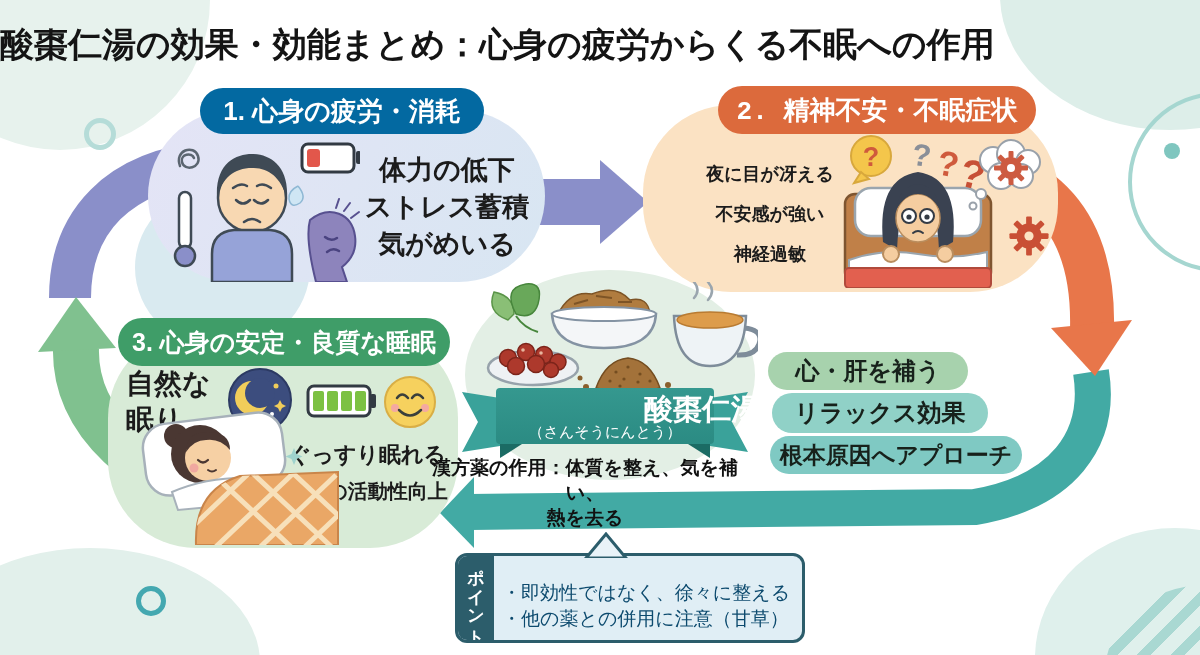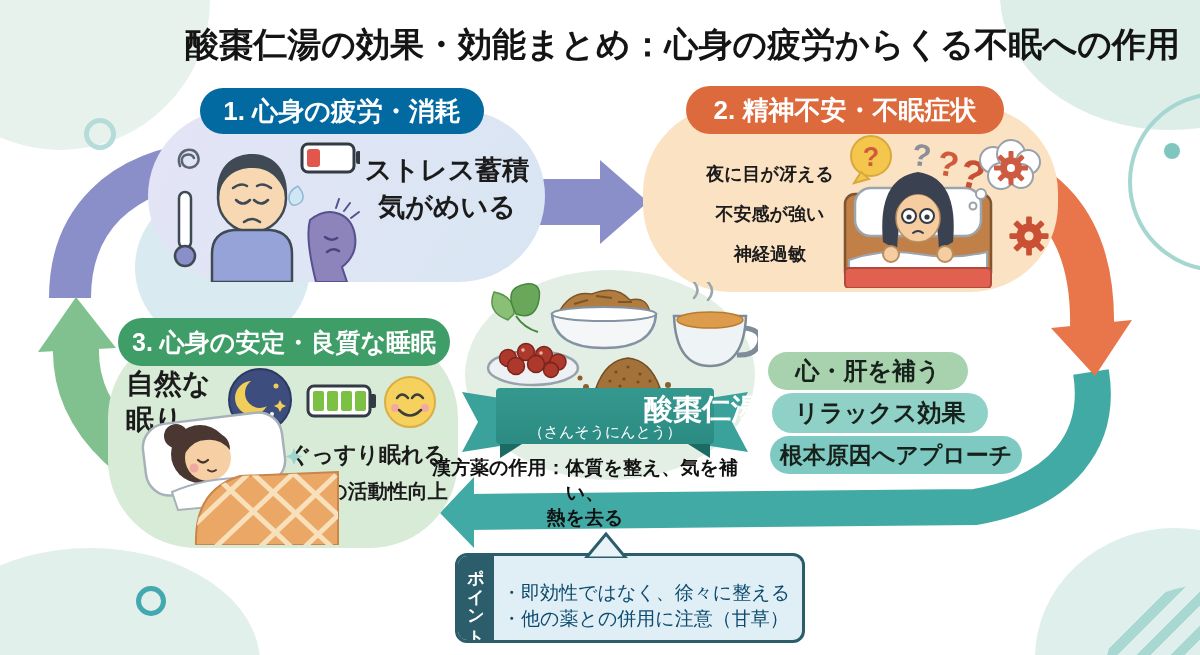--- a/index.html
+++ b/index.html
@@ -18,31 +18,31 @@
   .blob-br{left:1035px;top:528px;width:280px;height:260px;background:#dff0ec;}
   .stripes{left:1105px;top:585px;width:250px;height:220px;border-radius:40%;
     background:repeating-linear-gradient(135deg,#a9d8d2 0 10px,rgba(0,0,0,0) 10px 24px);}
   .ring-tl{left:84px;top:118px;width:22px;height:22px;border:5px solid #b5dcd8;border-radius:50%;}
   .circle-tr{left:1128px;top:92px;width:172px;height:172px;border:4px solid #a5d6d0;border-radius:50%;}
   .dot-tr{left:1164px;top:143px;width:16px;height:16px;background:#7fc6bf;border-radius:50%;}
   .ring-bl{left:136px;top:586px;width:20px;height:20px;border:5px solid #44a8b0;border-radius:50%;}
   .circle-b1{left:135px;top:185px;width:175px;height:165px;background:#d9eaf0;border-radius:50%;}
   .center-halo{left:465px;top:270px;width:290px;height:210px;background:#e3efe5;border-radius:50%;}
   
-  .title{left:0;top:22px;width:1180px;text-align:right;font-size:34px;font-weight:bold;color:#141414;}
+  .title{left:0;top:22px;width:1180px;text-align:left;font-size:34px;font-weight:bold;color:#141414;}
   
   .bubble{border-radius:88px;}
   .bubble1{left:148px;top:110px;width:397px;height:172px;
     background:linear-gradient(120deg,#e4e4f6 0%,#d8e6f2 100%);}
   .bubble2{left:643px;top:105px;width:415px;height:187px;background:#fbe2c3;}
   .bubble3{left:108px;top:330px;width:350px;height:218px;background:#d8ebd7;}
   .pill{display:flex;align-items:center;justify-content:center;
     color:#fff;font-weight:bold;border-radius:26px;white-space:nowrap;}
   .pill1{left:200px;top:88px;width:284px;height:46px;background:#0369a1;font-size:26px;}
-  .pill2{left:686px;top:86px;width:318px;height:48px;background:#dc6a3c;font-size:26px;}
+  .pill2{left:718px;top:86px;width:318px;height:48px;background:#dc6a3c;font-size:26px;font-family:Liberation Mono, monospace;}
   .pill3{left:118px;top:318px;width:332px;height:48px;background:#3f9d68;font-size:25px;}
   .btext{font-weight:bold;color:#1b1b1b;text-align:center;white-space:nowrap;}
   .b1-items{left:352px;top:152px;width:190px;font-size:27px;line-height:37px;}
   .b2-items{left:655px;top:154px;width:230px;font-size:18px;line-height:40px;}
   .b3-side{left:126px;top:366px;width:120px;font-size:28px;line-height:36px;text-align:left;}
   .b3-item1{left:285px;top:440px;width:165px;font-size:22px;}
   .b3-item2{left:280px;top:478px;width:175px;font-size:20px;}
   
   .banner-name{left:450px;top:390px;width:310px;text-align:right;color:#fff;font-weight:bold;font-size:29px;}
   .banner-reading{left:450px;top:423px;width:310px;text-align:center;color:#fff;font-weight:normal;font-size:15px;}
@@ -97,20 +97,21 @@
     </g>
   </svg>
 
   <div class="abs center-halo"></div>
 
   <div class="abs title">酸棗仁湯の効果・効能まとめ：心身の疲労からくる不眠への作用</div>
 
   <div class="abs bubble bubble1"></div>
   <div class="abs pill pill1">1. 心身の疲労・消耗</div>
   <div class="abs btext b1-items">
+    <div>体力の低下</div>
     <div>ストレス蓄積</div>
     <div>気がめいる</div>
   </div>
   <svg class="abs" style="left:160px;top:136px" width="200" height="146" viewBox="0 0 200 146">
     <path d="M20,30 C14,14 34,8 38,20 C42,32 24,36 22,26 C20,18 32,16 34,22" stroke="#5b6570" stroke-width="2.5" fill="none" stroke-linecap="round"></path>
     <g>
       <rect x="19" y="56" width="12" height="56" rx="6" fill="#fff" stroke="#3f4a55" stroke-width="2.5"></rect>
       <circle cx="25" cy="120" r="10" fill="#8a8fc9" stroke="#3f4a55" stroke-width="2.5"></circle>
       <line x1="25" y1="112" x2="25" y2="120" stroke="#8a8fc9" stroke-width="5"></line>
     </g>

